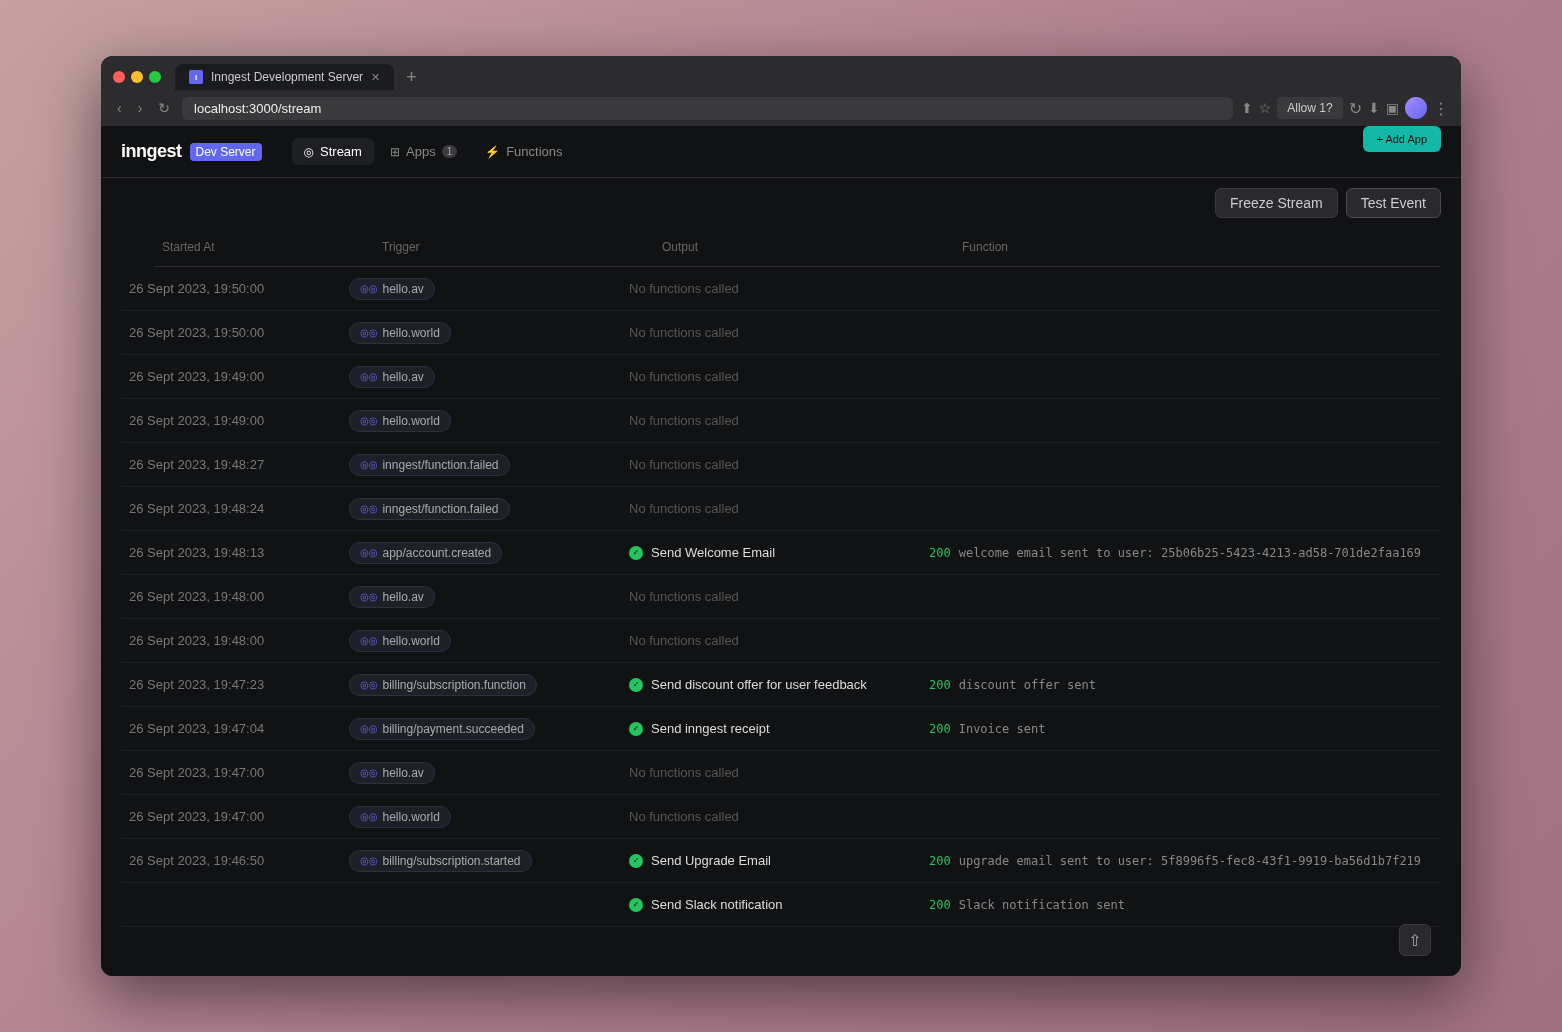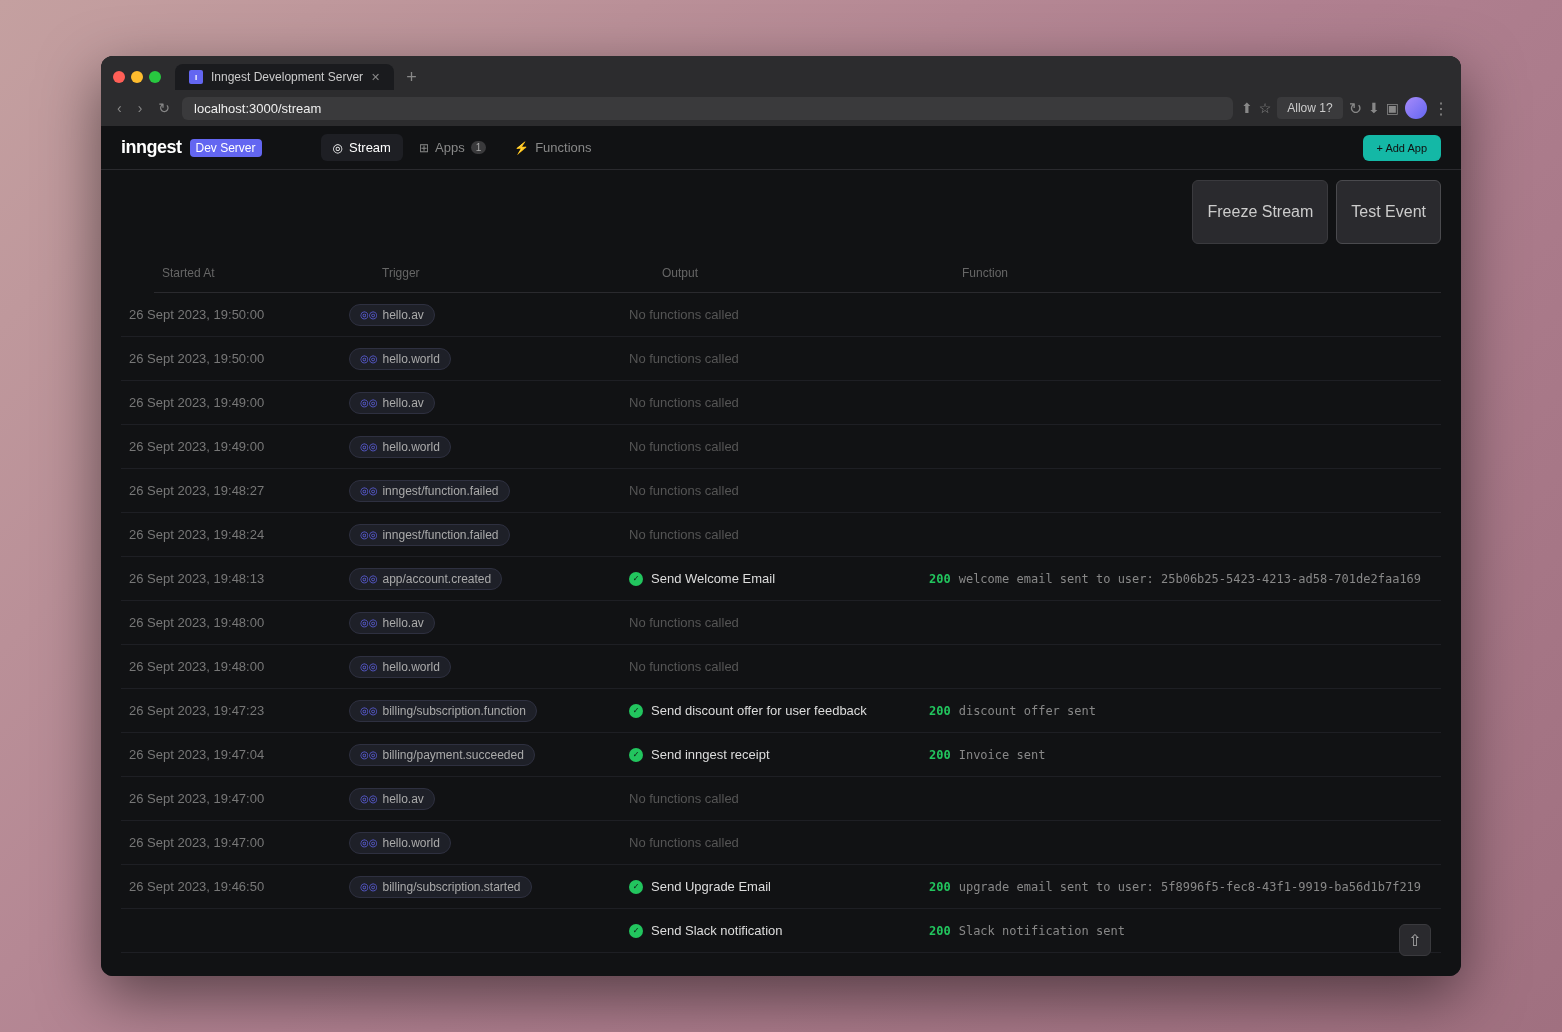--- a/index.html
+++ b/index.html
@@ -107,25 +107,23 @@
       flex: 1;
       background: #111214;
       display: flex;
       flex-direction: column;
       overflow: hidden;
     }
     .app-header {
       background: #111214;
       border-bottom: 1px solid #2a2a2e;
       display: flex;
-      align-items: center;
       padding: 0 20px;
-      height: 44px;
+      height: 52px;
       flex-shrink: 0;
-      gap: 29px;
     }
     .app-logo {
       display: flex; align-items: center; gap: 8px; margin-right: 30px;
     }
     .logo-text {
       font-size: 18px; font-weight: 700; color: #fff; letter-spacing: -0.5px;
     }
     .logo-badge {
       background: #6366f1;
       color: white;
@@ -176,22 +174,22 @@
       justify-content: flex-end;
       padding: 10px 20px;
       gap: 8px;
       flex-shrink: 0;
     }
     .toolbar-btn {
       background: #2a2a2e;
       border: 1px solid #3a3a3e;
       color: #ccc;
       border-radius: 6px;
-      padding: 22px 14px;
-      font-size: 16px;
+      padding: 6px 14px;
+      font-size: 14px;
       cursor: pointer;
     }
     .toolbar-btn.primary {
       background: #2a2a2e;
       border-color: #4a4a4e;
     }
 
     
     .stream-table {
       flex: 1;
@@ -271,21 +269,21 @@
       color: #111;
     }
     .function-name { color: #ddd; }
     .output-cell {
       font-size: 12px;
       color: #888;
       font-family: 'SF Mono', 'Menlo', monospace;
     }
     .output-status {
       color: #22c55e;
-      font-weight: 700;
+      font-weight: 400;
       margin-right: 8px;
     }
     .scroll-to-top {
       position: absolute;
       bottom: 20px;
       right: 30px;
       background: #2a2a2e;
       border: 1px solid #3a3a3e;
       border-radius: 6px;
       width: 32px; height: 32px;

